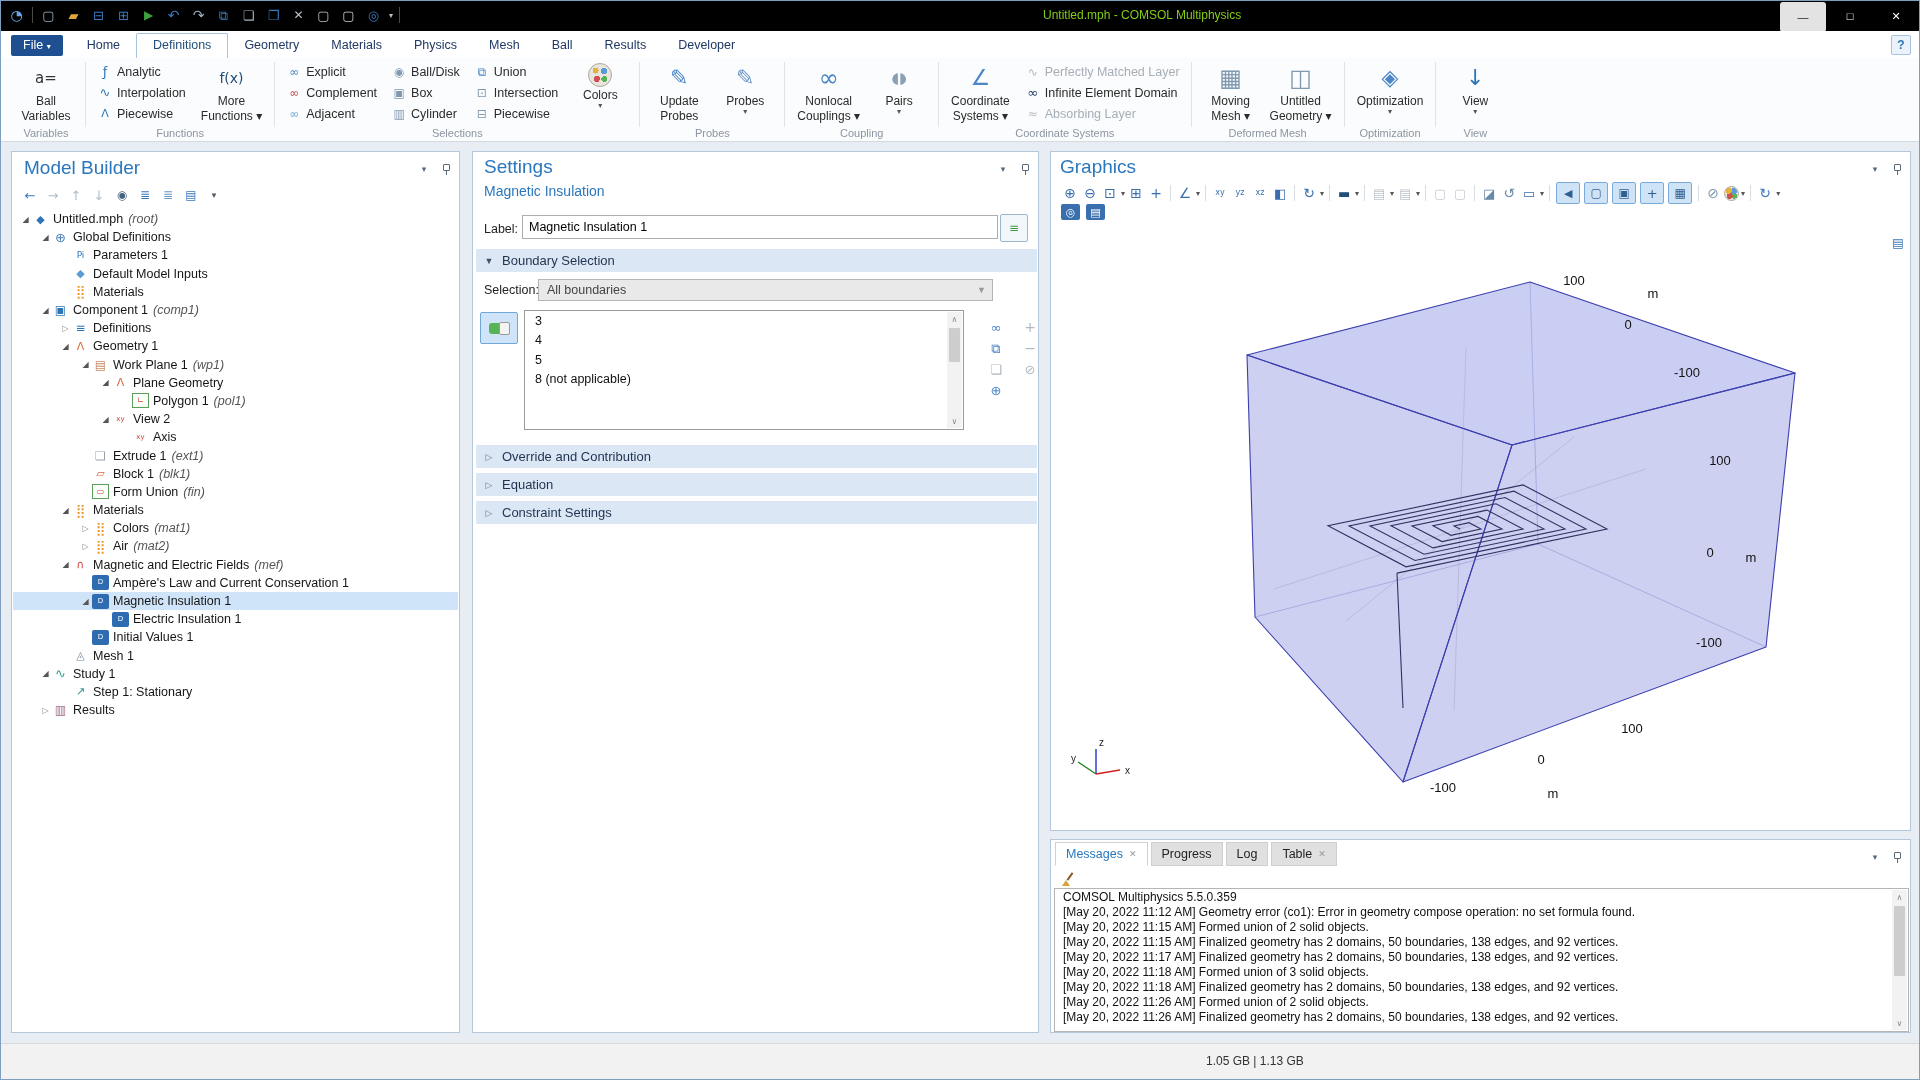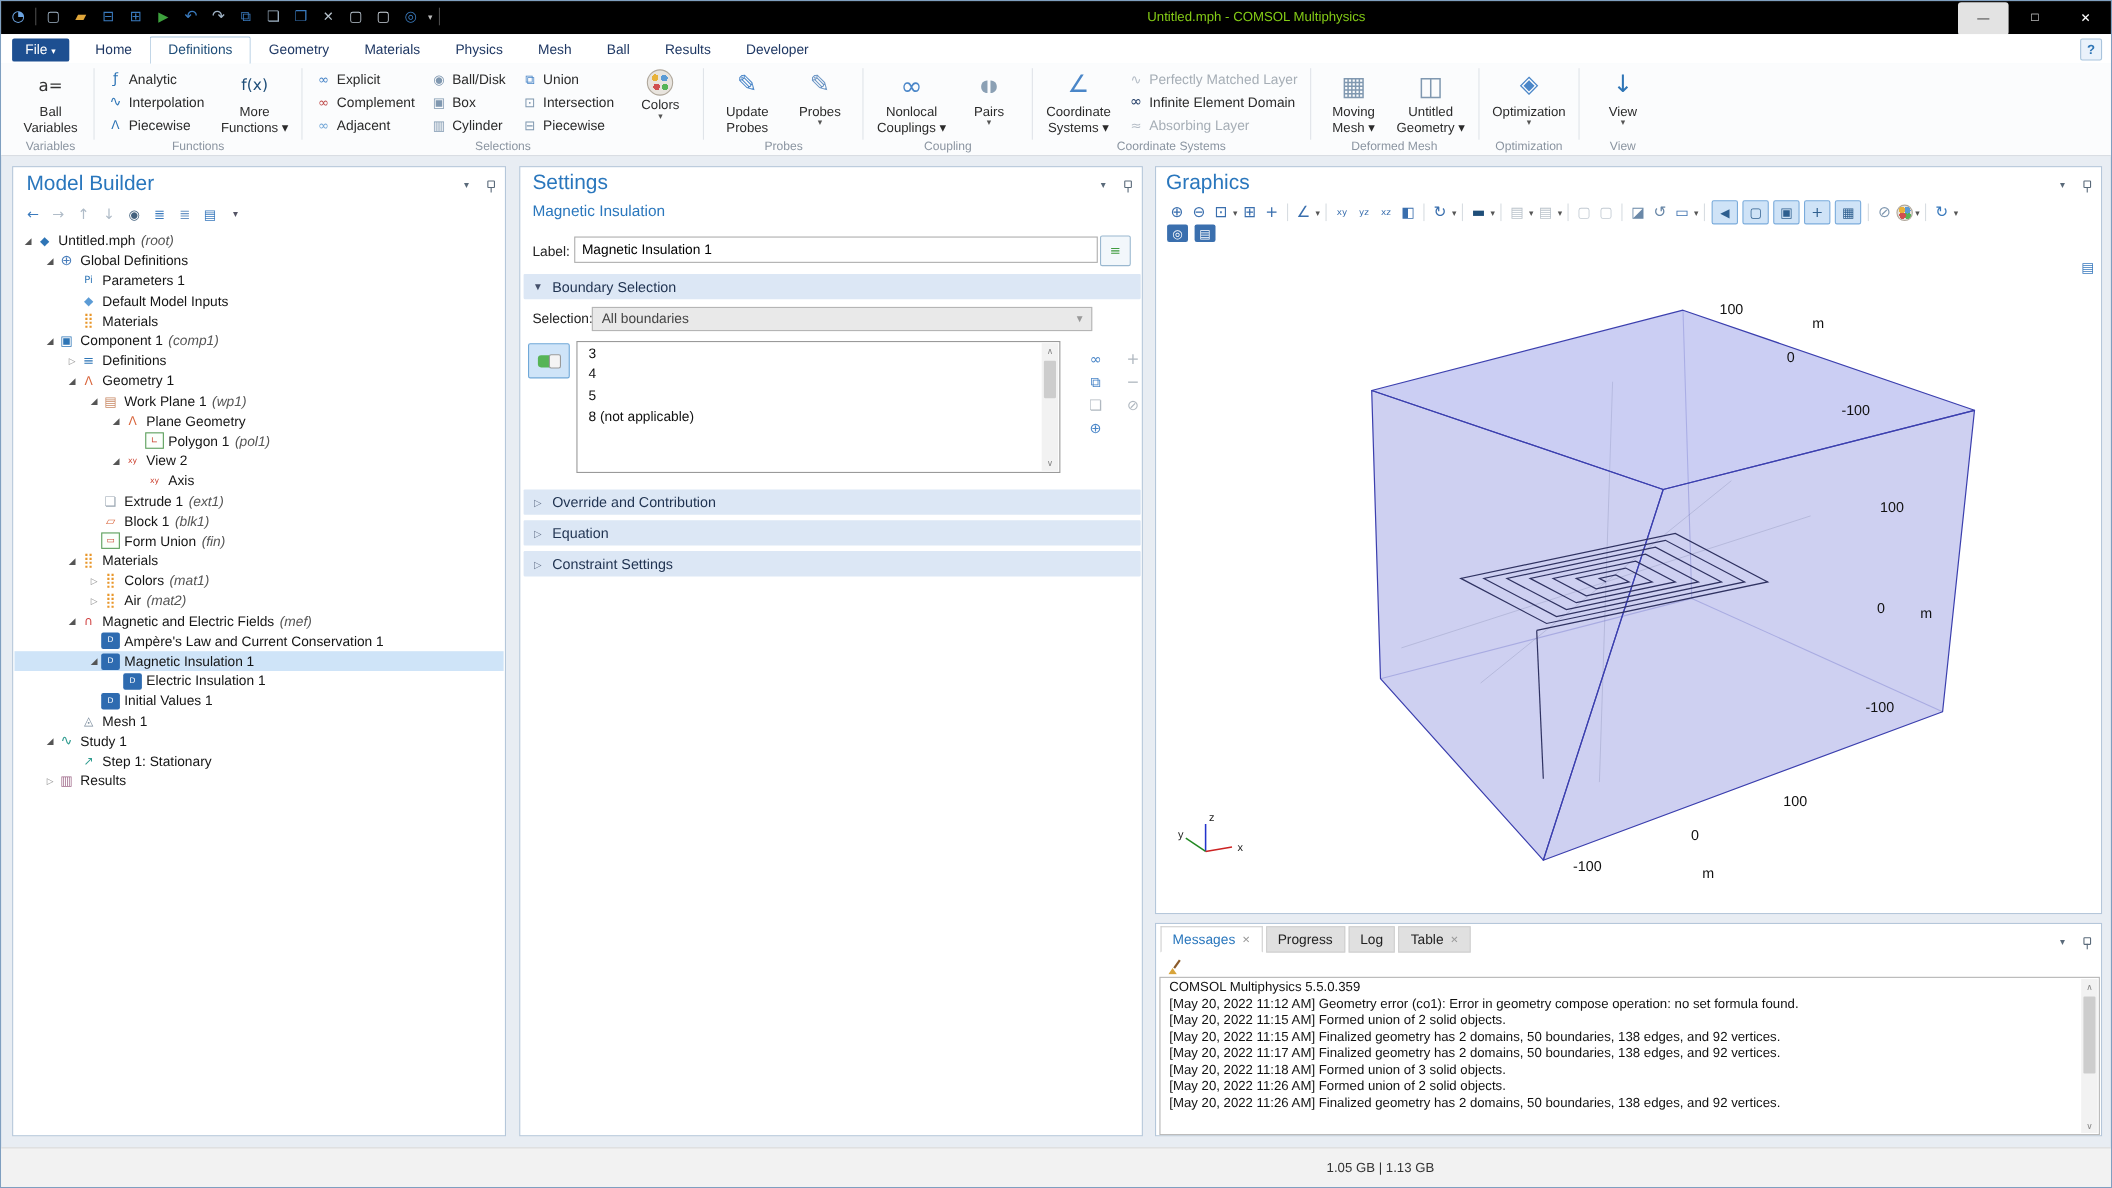--- a/index.html
+++ b/index.html
@@ -739,20 +739,21 @@
       <span class="pinic"></span>
     </div>
     <div id="msg-broom" class="broomic"></div>
     <div id="log-box">
         <div class="logline">COMSOL Multiphysics 5.5.0.359</div>
         <div class="logline">[May 20, 2022 11:12 AM] Geometry error (co1): Error in geometry compose operation: no set formula found.</div>
         <div class="logline">[May 20, 2022 11:15 AM] Formed union of 2 solid objects.</div>
         <div class="logline">[May 20, 2022 11:15 AM] Finalized geometry has 2 domains, 50 boundaries, 138 edges, and 92 vertices.</div>
         <div class="logline">[May 20, 2022 11:17 AM] Finalized geometry has 2 domains, 50 boundaries, 138 edges, and 92 vertices.</div>
         <div class="logline">[May 20, 2022 11:18 AM] Formed union of 3 solid objects.</div>
+        <div class="logline">[May 20, 2022 11:18 AM] Finalized geometry has 2 domains, 50 boundaries, 138 edges, and 92 vertices.</div>
         <div class="logline">[May 20, 2022 11:26 AM] Formed union of 2 solid objects.</div>
         <div class="logline">[May 20, 2022 11:26 AM] Finalized geometry has 2 domains, 50 boundaries, 138 edges, and 92 vertices.</div>
         <div class="vscroll">
           <span class="up">∧</span>
           <span class="dn">∨</span>
           <span class="thumb" style="top:16px;height:70px"></span>
         </div>
       </div>
   </div>
 

